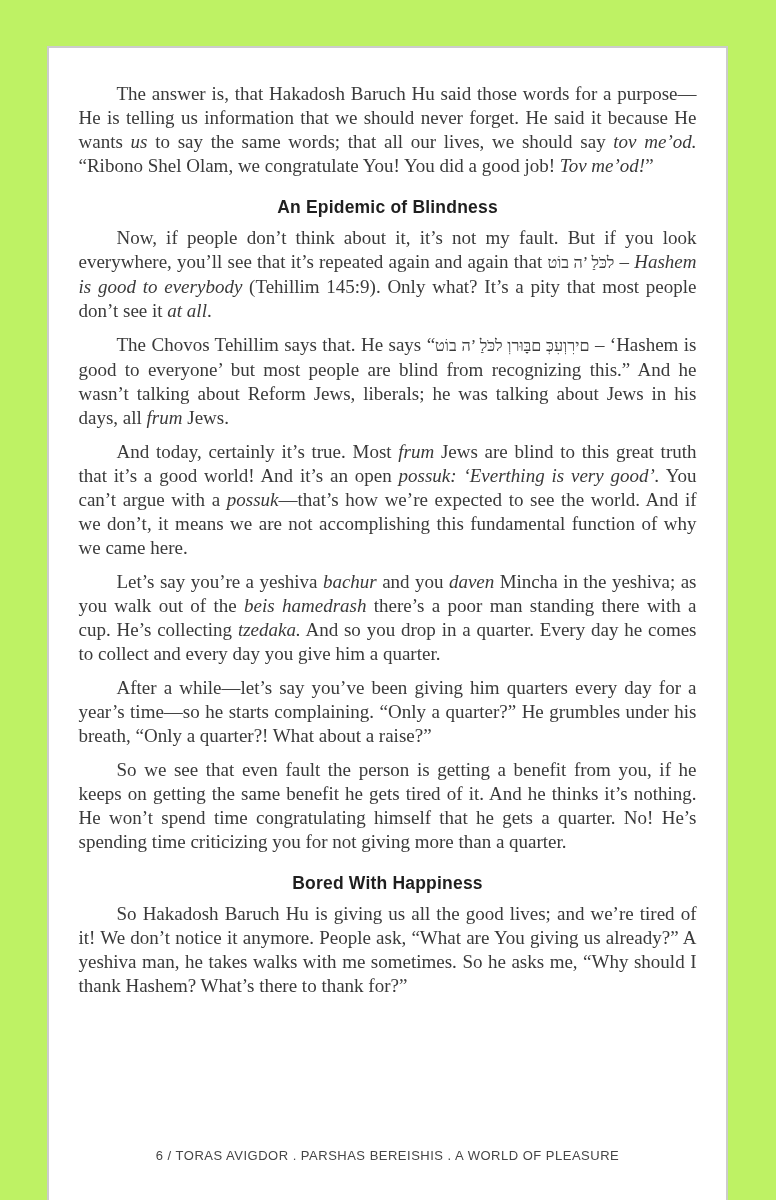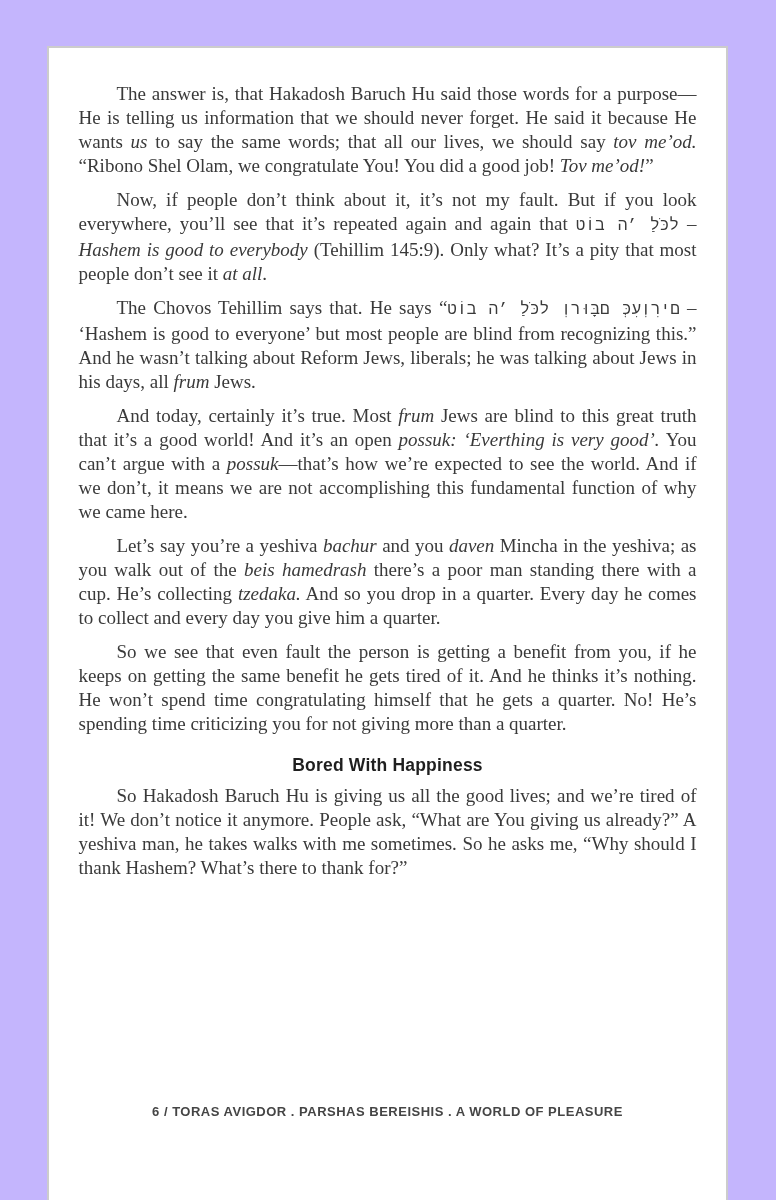--- a/index.html
+++ b/index.html
@@ -1,55 +1,57 @@
 <!DOCTYPE html>
 <html><head>
 <meta charset="utf-8">
 <style>
   html,body{margin:0;padding:0;background:#ffffff;}
   .page{
-    position:relative;width:776px;height:1200px;background:#c4b5fd;
+    position:relative;width:776px;height:1200px;background:#bef264;
     overflow:hidden;font-family:"Liberation Serif",serif;
   }
   .frame{
     position:absolute;left:47px;top:46px;width:681px;height:1158px;
     box-sizing:border-box;border:2px solid #cccccc;border-bottom:none;
     background:#ffffff;padding-top:34px;
   }
   .content{width:618px;margin:0 auto;}
   p.body-para{
     margin:0 0 10px 0;font-size:19px;line-height:24px;color:#3a3a3a;
     text-align:justify;text-indent:38px;
   }
   h2.section-heading{
     margin:17px 0 7px 0;font-family:"Liberation Sans",sans-serif;
     font-weight:bold;font-size:17.5px;line-height:24px;color:#1f1f1f;
     text-align:center;letter-spacing:0.2px;
   }
   .it{font-style:italic;}
   .he{
-    font-family:Liberation Mono, monospace;font-size:0.85em;
+    font-family:Liberation Serif, serif;font-size:0.85em;
     unicode-bidi:bidi-override;direction:ltr;
   }
   .footer{
-    position:absolute;left:47px;width:681px;top:1104px;text-align:center;
-    font-family:"Liberation Sans",sans-serif;font-weight:bold;
+    position:absolute;left:47px;width:681px;top:1148px;text-align:center;
+    font-family:"Liberation Sans",sans-serif;font-weight:normal;
     font-size:13px;letter-spacing:0.5px;color:#454545;
   }
 </style>
 </head>
 <body>
 
 <div class="page">
   <div class="frame">
     <div class="content">
         <p class="body-para"><span>The answer is, that Hakadosh Baruch Hu said those words for a purpose—He is telling us information that we should never forget. He said it because He wants </span><span class="it">us</span><span> to say the same words; that all our lives, we should say </span><span class="it">tov me’od.</span><span> “Ribono Shel Olam, we congratulate You! You did a good job! </span><span class="it">Tov me’od!</span><span>”</span></p>
+        <h2 class="section-heading">An Epidemic of Blindness</h2>
         <p class="body-para"><span>Now, if people don’t think about it, it’s not my fault. But if you look everywhere, you’ll see that it’s repeated again and again that </span><span class="he">טוֹב ה’ לַכֹּל</span><span> – </span><span class="it">Hashem is good to everybody</span><span> (Tehillim 145:9). Only what? It’s a pity that most people don’t see it </span><span class="it">at all</span><span>.</span></p>
         <p class="body-para"><span>The Chovos Tehillim says that. He says “</span><span class="he">טוֹב ה’ לַכֹּל וְרוּבָּם כְּעִוְרִים</span><span> – ‘Hashem is good to everyone’ but most people are blind from recognizing this.” And he wasn’t talking about Reform Jews, liberals; he was talking about Jews in his days, all </span><span class="it">frum</span><span> Jews.</span></p>
         <p class="body-para"><span>And today, certainly it’s true. Most </span><span class="it">frum</span><span> Jews are blind to this great truth that it’s a good world! And it’s an open </span><span class="it">possuk: ‘Everthing is very good’.</span><span> You can’t argue with a </span><span class="it">possuk</span><span>—that’s how we’re expected to see the world. And if we don’t, it means we are not accomplishing this fundamental function of why we came here.</span></p>
         <p class="body-para"><span>Let’s say you’re a yeshiva </span><span class="it">bachur</span><span> and you </span><span class="it">daven</span><span> Mincha in the yeshiva; as you walk out of the </span><span class="it">beis hamedrash</span><span> there’s a poor man standing there with a cup. He’s collecting </span><span class="it">tzedaka.</span><span> And so you drop in a quarter. Every day he comes to collect and every day you give him a quarter.</span></p>
+        <p class="body-para"><span>After a while—let’s say you’ve been giving him quarters every day for a year’s time—so he starts complaining. “Only a quarter?” He grumbles under his breath, “Only a quarter?! What about a raise?”</span></p>
         <p class="body-para"><span>So we see that even fault the person is getting a benefit from you, if he keeps on getting the same benefit he gets tired of it. And he thinks it’s nothing. He won’t spend time congratulating himself that he gets a quarter. No! He’s spending time criticizing you for not giving more than a quarter.</span></p>
         <h2 class="section-heading">Bored With Happiness</h2>
         <p class="body-para"><span>So Hakadosh Baruch Hu is giving us all the good lives; and we’re tired of it! We don’t notice it anymore. People ask, “What are You giving us already?” A yeshiva man, he takes walks with me sometimes. So he asks me, “Why should I thank Hashem? What’s there to thank for?”</span></p>
       </div>
   </div>
   <div class="footer">6 / TORAS AVIGDOR . PARSHAS BEREISHIS . A WORLD OF PLEASURE</div>
 </div>
 
 </body></html>

